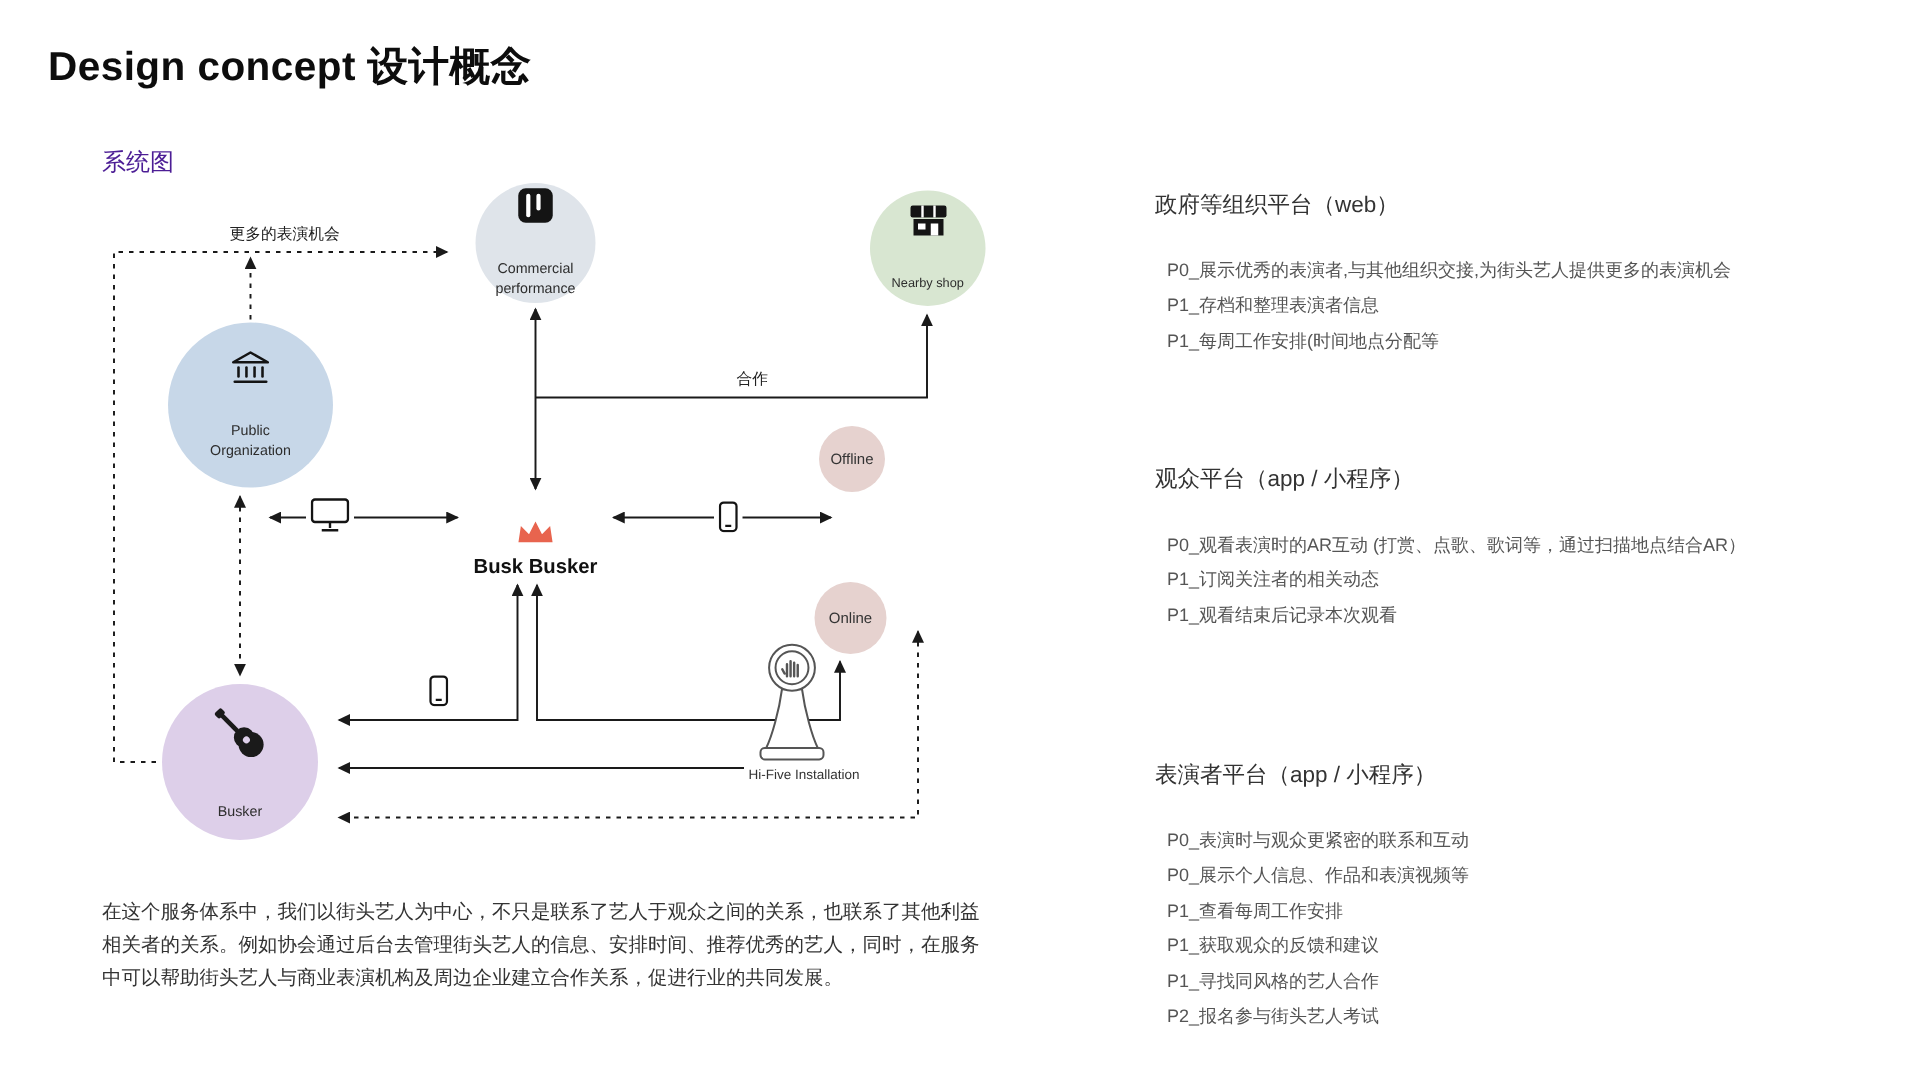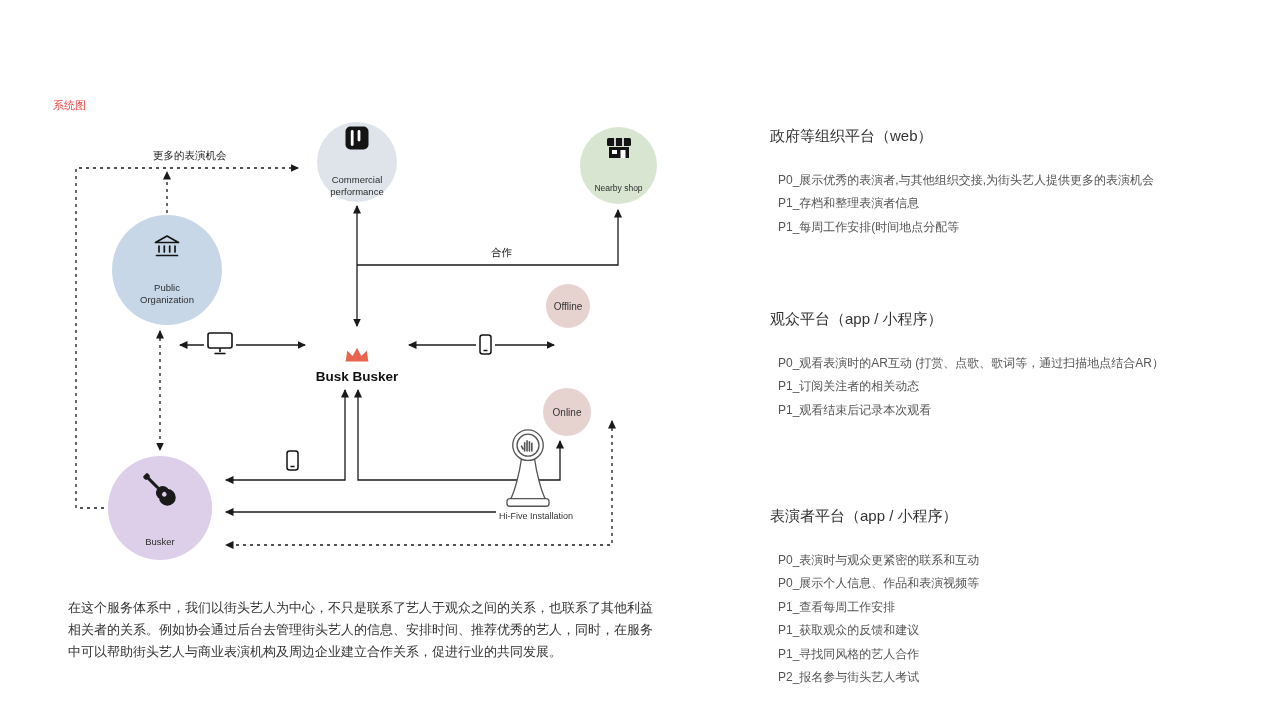--- a/index.html
+++ b/index.html
@@ -1,20 +1,20 @@
 <!DOCTYPE html>
 <html><head>
 <meta charset="utf-8">
 <style>
   *{margin:0;padding:0;box-sizing:border-box}
   html,body{background:#fff}
   .page{position:relative;width:1280px;height:720px;background:#ffffff;overflow:hidden;
         font-family:"Liberation Sans",sans-serif;color:#222}
   .title{position:absolute;left:32px;top:26px;font-size:27px;font-weight:800;letter-spacing:.3px;color:#0d0d0d}
-  .section-label{position:absolute;left:53px;top:98px;font-size:11px;color:#ef4444;z-index:2}
+  .section-label{position:absolute;left:68px;top:98px;font-size:16px;color:#4c1d95;z-index:2}
   .arrows{position:absolute;left:0;top:0;z-index:1}
   .node{position:absolute;border-radius:50%;display:flex;flex-direction:column;align-items:center;
         justify-content:center;text-align:center;z-index:2}
   .node .lbl{font-size:9.5px;color:#2d2d2d;line-height:1.3;margin-top:20px}
   .node.small{z-index:3;font-size:10px;color:#333}
   .center-node{position:absolute;left:305px;top:346px;width:104px;text-align:center;z-index:2}
   .center-node .lbl{font-size:13.5px;font-weight:bold;color:#111;margin-top:1px}
   .edge-label{position:absolute;font-size:10.5px;color:#222;z-index:2;background:#fff;padding:0 2px}
   .icon-chip{position:absolute;z-index:2;background:#fff;padding:0 3px;line-height:0}
   .hifive{position:absolute;left:501px;top:428px;z-index:2;line-height:0}
@@ -22,20 +22,21 @@
   .description{position:absolute;left:68px;top:597px;width:590px;font-size:13px;line-height:22px;color:#333;z-index:2}
   .panel-group{position:absolute;left:770px;width:452px;z-index:2}
   .panel-group h2{font-size:15px;font-weight:500;color:#333;margin:12px 0 26px 0}
   .panel-group p{font-size:12px;color:#555;line-height:1.45;margin:0 0 6px 8px}
 </style>
 </head>
 <body>
 
 <div class="page">
 
+  <h1 class="title">Design concept 设计概念</h1>
   <div class="section-label">系统图</div>
 
   <svg class="arrows" width="1280" height="720" viewBox="0 0 1280 720">
     <defs>
       <marker id="ah" markerUnits="userSpaceOnUse" markerWidth="9" markerHeight="8" refX="7.5" refY="4" orient="auto-start-reverse">
         <path d="M0 0 L8.5 4 L0 8 Z" fill="#1a1a1a"></path>
       </marker>
     </defs>
     <g fill="none" stroke="#1a1a1a" stroke-width="1.3">
       <path d="M104 508 H76 V168 H298" stroke-dasharray="3 4" marker-end="url(#ah)"></path>

